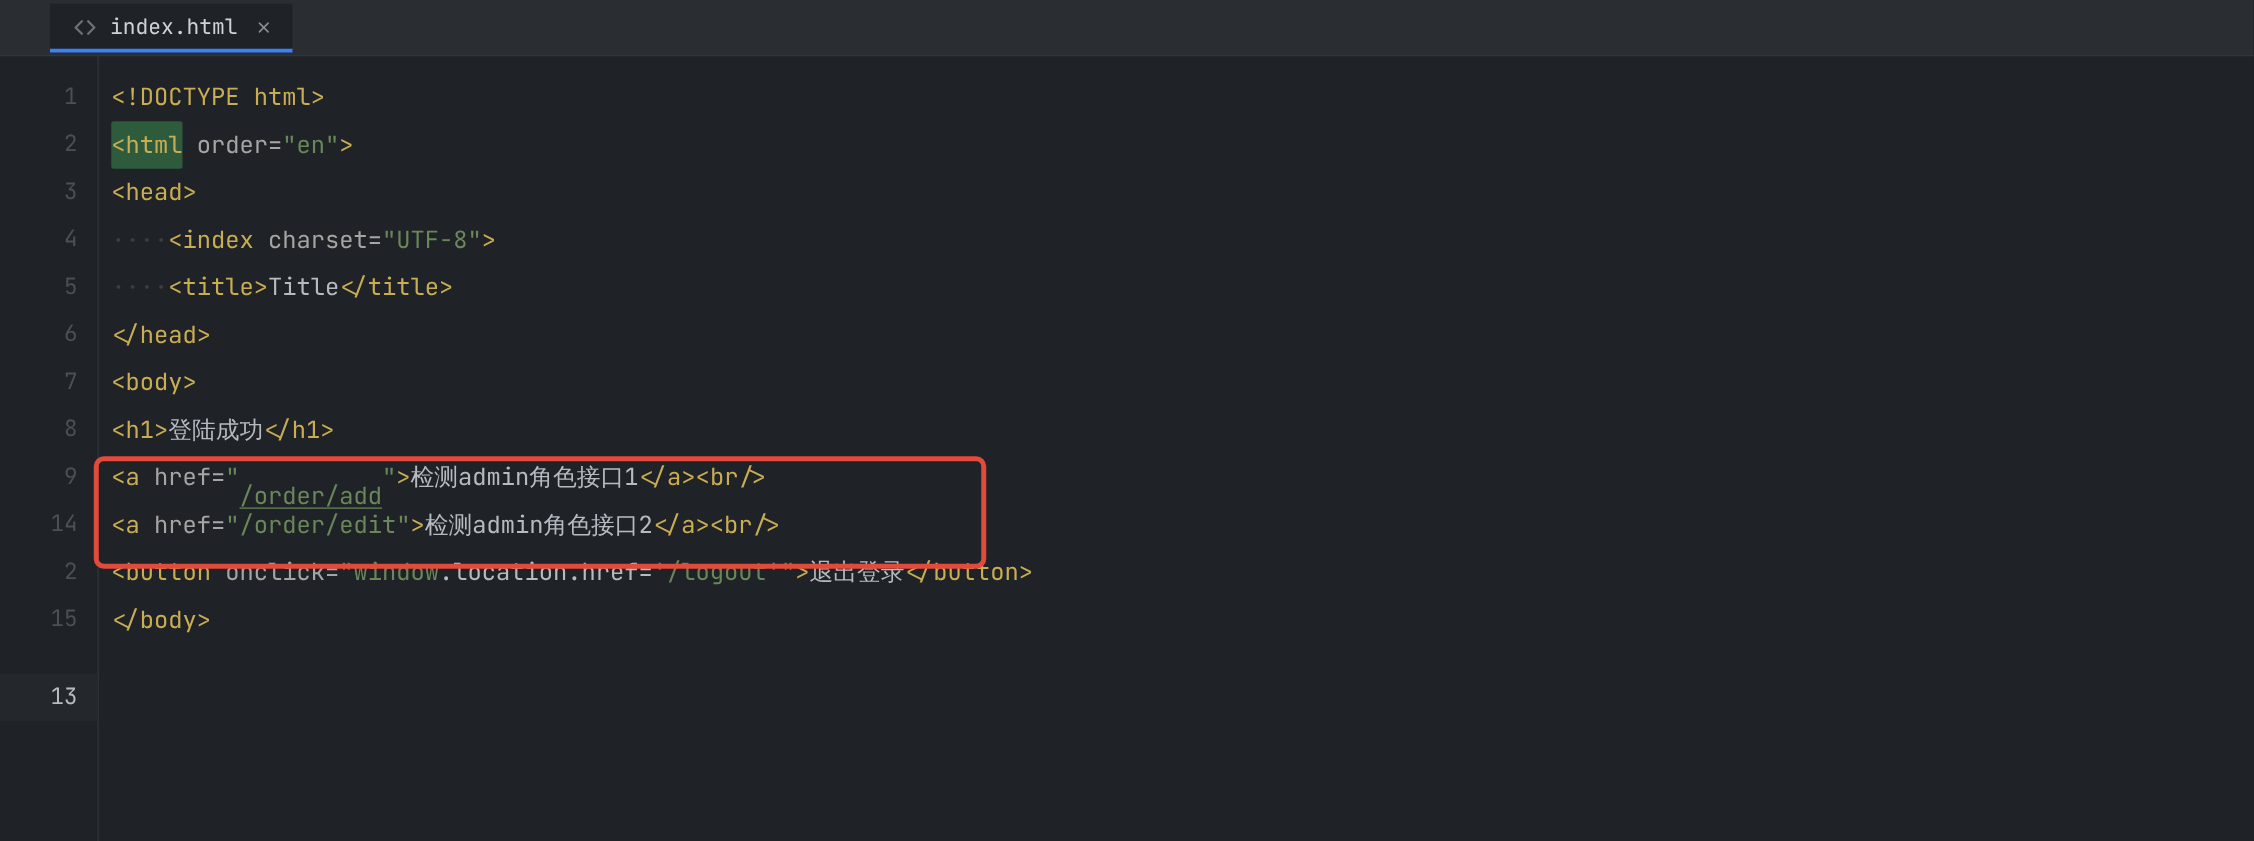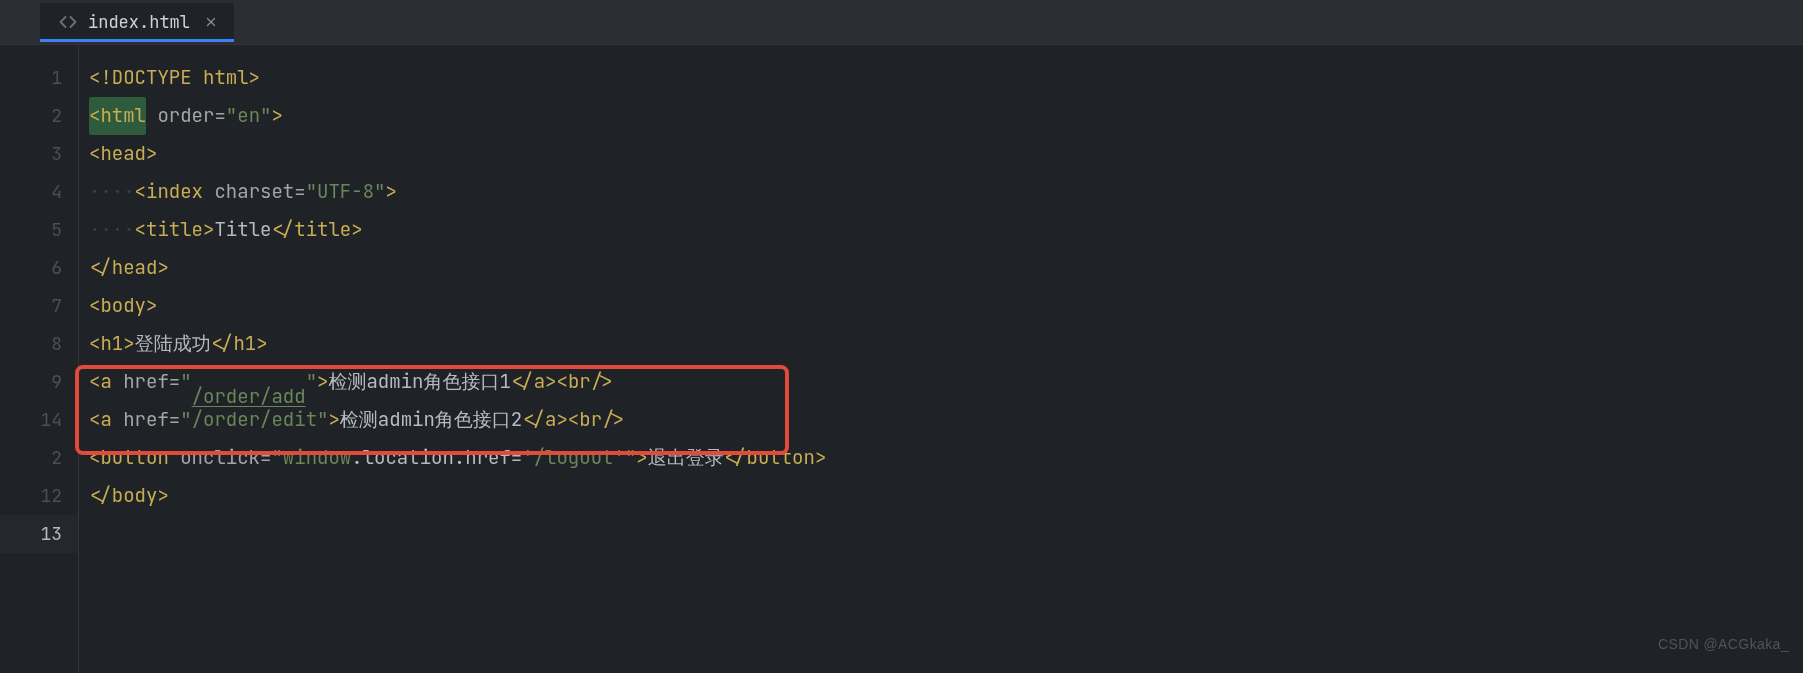--- a/index.html
+++ b/index.html
@@ -33,21 +33,21 @@
   .tab .file-icon{width:20px;height:20px;display:flex;align-items:center;justify-content:center;color:#6d727a;}
   .tab .file-icon svg{width:20px;height:20px;}
   .tab .label{color:#cfd2d6;font-size:17px;}
   .tab .close{width:14px;height:14px;display:flex;align-items:center;justify-content:center;color:#8b9096;margin-left:4px;}
   .tab .close svg{width:12px;height:12px;}
 
   
   .editor{flex:1;display:flex;position:relative;}
   .gutter{width:78px;border-right:1px solid var(--border);padding-top:14px;}
   .gutter .ln{height:38px;display:flex;align-items:center;justify-content:flex-end;padding-right:16px;color:var(--fg-linenum);font-size:18px;}
-  .gutter .ln.active{color:var(--fg-linenum-active);}
+  .gutter .ln.active{color:var(--fg-linenum-active);margin-top:24px;}
   .gutter .ln.caret{background:#24282d;}
 
   .code{flex:1;padding:14px 10px 0 10px;position:relative;}
   .code .ln{height:38px;display:flex;align-items:center;white-space:pre;}
   .code .ln.caret{background:#24282d;}
 
   .tok-punct{color:var(--tag);}
   .tok-tag{color:var(--tag);}
   .tok-attr{color:var(--attr);}
   .tok-str{color:var(--string);}
@@ -94,21 +94,21 @@
       <div class="ln">2</div>
       <div class="ln">3</div>
       <div class="ln">4</div>
       <div class="ln">5</div>
       <div class="ln">6</div>
       <div class="ln">7</div>
       <div class="ln">8</div>
       <div class="ln">9</div>
       <div class="ln">14</div>
       <div class="ln">2</div>
-      <div class="ln">12</div>
+      <div class="ln">15</div>
       <div class="ln active caret">13</div>
     </div>
 
     <div class="code">
 
       <div class="ln"><span class="tok-punct">&lt;!</span><span class="tok-tag">DOCTYPE </span><span class="tok-tag">html&gt;</span></div>
 
       <div class="ln"><span class="hl"><span class="tok-punct">&lt;</span><span class="tok-tag">html</span></span><span class="tok-text"> </span><span class="tok-attr">order</span><span class="tok-attr">=</span><span class="tok-str">"en"</span><span class="tok-punct">&gt;</span></div>
 
       <div class="ln"><span class="tok-punct">&lt;</span><span class="tok-tag">head</span><span class="tok-punct">&gt;</span></div>
@@ -130,15 +130,14 @@
       <div class="ln"><span class="tok-punct">&lt;</span><span class="tok-tag">button</span><span class="tok-text"> </span><span class="tok-attr">onclick</span><span class="tok-attr">=</span><span class="tok-str">"</span><span class="tok-str-italic">window</span><span class="tok-text">.location.href=</span><span class="tok-str">'/logout'</span><span class="tok-str">"</span><span class="tok-punct">&gt;</span><span class="tok-text">退出登录</span><span class="tok-punct">&lt;/</span><span class="tok-tag">button</span><span class="tok-punct">&gt;</span></div>
 
       <div class="ln"><span class="tok-punct">&lt;/</span><span class="tok-tag">body</span><span class="tok-punct">&gt;</span></div>
 
 
       <div class="red-box" id="red-box" style="top: 320px; left: -4px; width: 706px; height: 82px;"></div>
     </div>
 
   </div>
 
-  <div class="watermark">CSDN @ACGkaka_</div>
 
 </div>
 
 </body></html>

